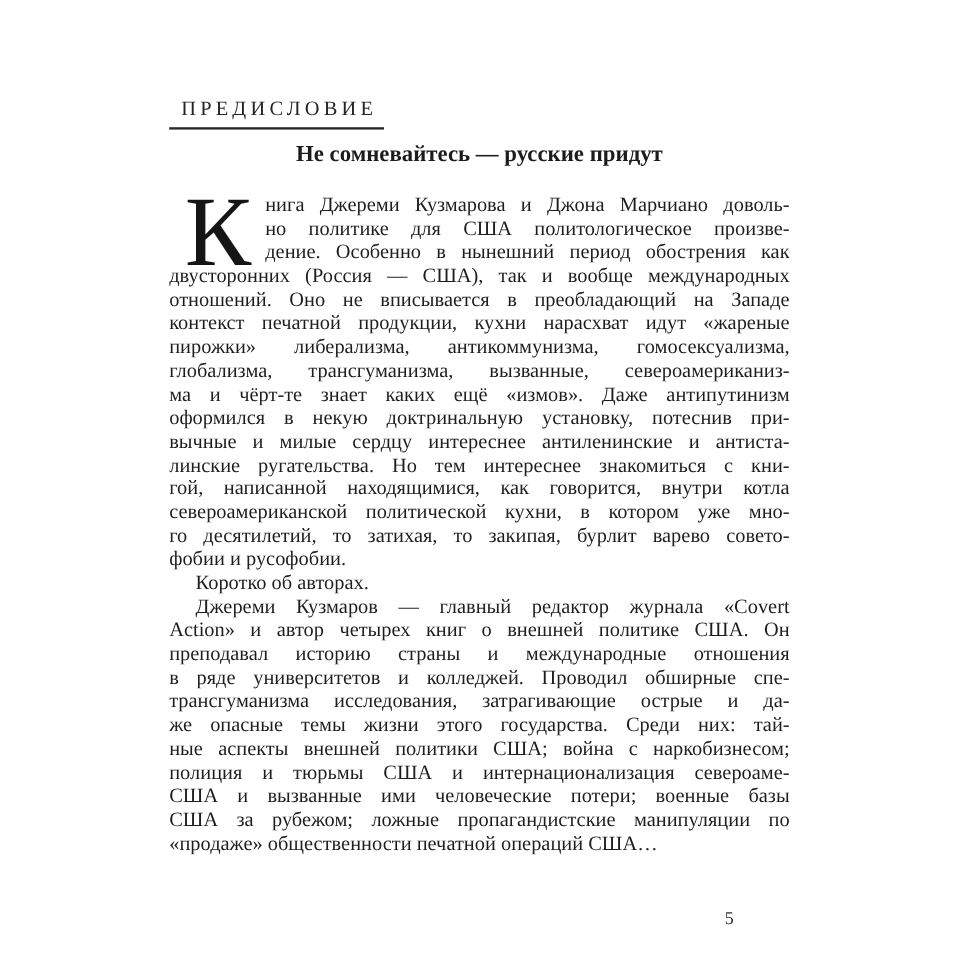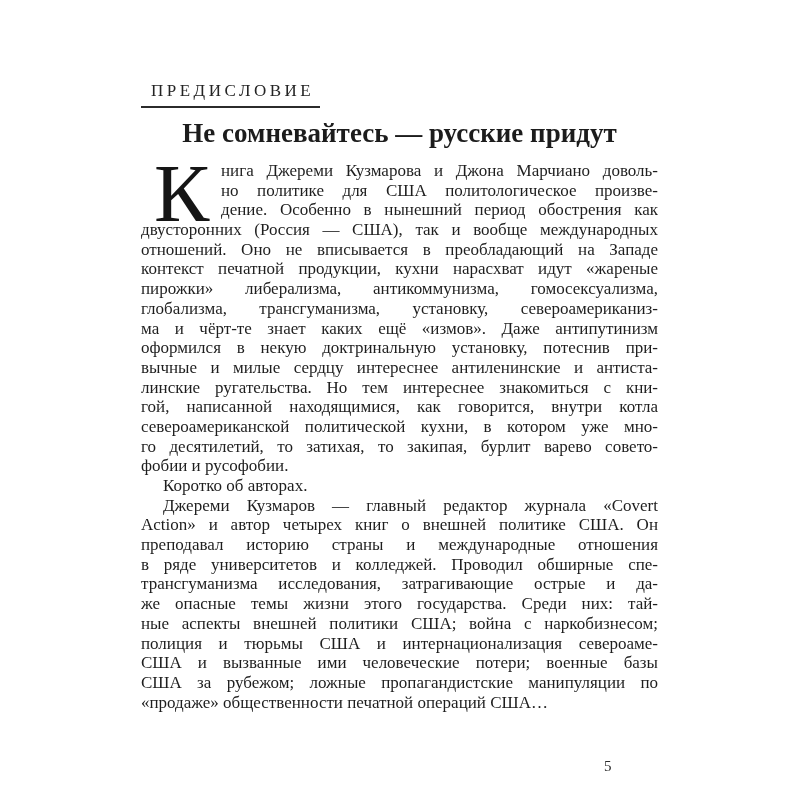--- a/index.html
+++ b/index.html
@@ -34,21 +34,21 @@
     border-bottom: 2px solid #2b2b2b;
   }
   
   .chapter-title {
     position: absolute;
     top: 118px;
     left: 141px;
     width: 517px;
     margin: 0;
     text-align: center;
-    font-size: 27px;
+    font-size: 19px;
     font-weight: bold;
     color: #1c1c1c;
   }
   
   .text-block {
     position: absolute;
     top: 161px;
     left: 141px;
     width: 517px;
     font-size: 17px;
@@ -101,21 +101,21 @@
 
     <div class="para">
       <span class="drop-cap">К</span>
       <div class="line cap-inset">нига Джереми Кузмарова и Джона Марчиано доволь-</div>
       <div class="line cap-inset">но политике для США политологическое произве-</div>
       <div class="line cap-inset">дение. Особенно в нынешний период обострения как</div>
       <div class="line">двусторонних (Россия — США), так и вообще международных</div>
       <div class="line">отношений. Оно не вписывается в преобладающий на Западе</div>
       <div class="line">контекст печатной продукции, кухни нарасхват идут «жареные</div>
       <div class="line">пирожки» либерализма, антикоммунизма, гомосексуализма,</div>
-      <div class="line">глобализма, трансгуманизма, установку, североамериканиз-</div>
+      <div class="line">глобализма, трансгуманизма, вызванные, североамериканиз-</div>
       <div class="line">ма и чёрт-те знает каких ещё «измов». Даже антипутинизм</div>
       <div class="line">оформился в некую доктринальную установку, потеснив при-</div>
       <div class="line">вычные и милые сердцу интереснее антиленинские и антиста-</div>
       <div class="line">линские ругательства. Но тем интереснее знакомиться с кни-</div>
       <div class="line">гой, написанной находящимися, как говорится, внутри котла</div>
       <div class="line">североамериканской политической кухни, в котором уже мно-</div>
       <div class="line">го десятилетий, то затихая, то закипая, бурлит варево совето-</div>
       <div class="line last">фобии и русофобии.</div>
     </div>
 

